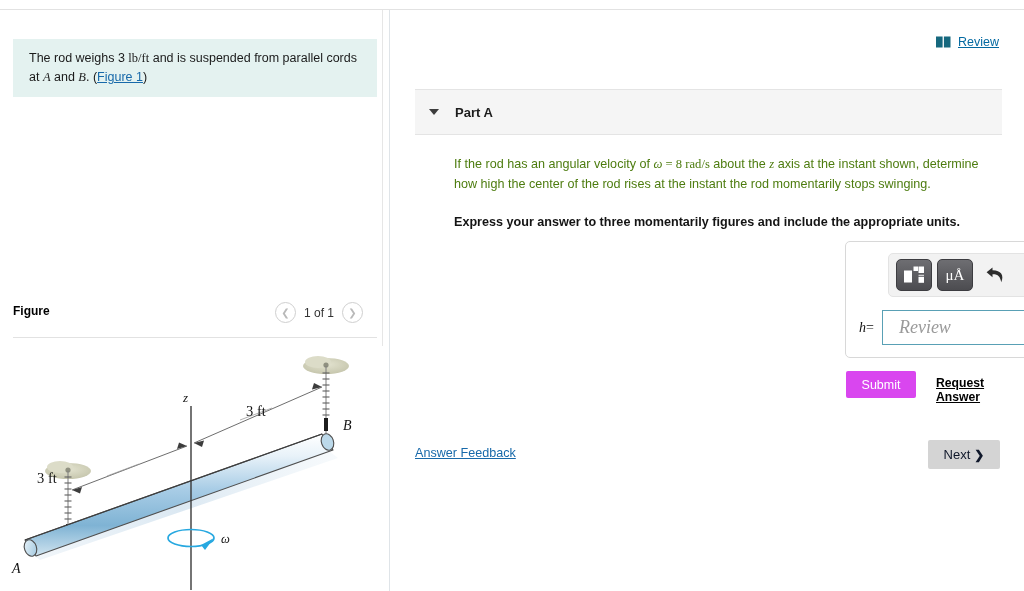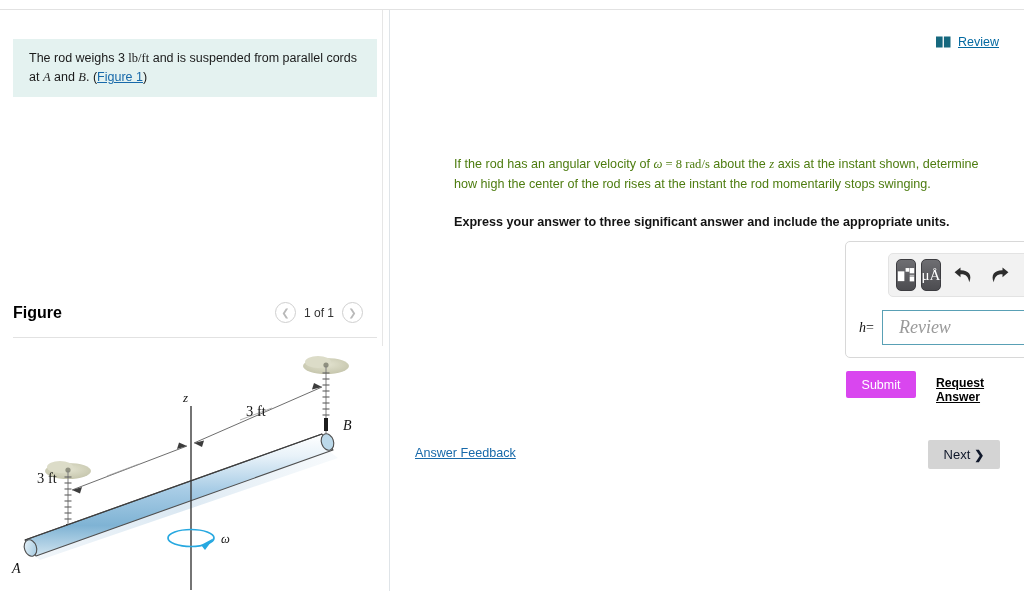--- a/index.html
+++ b/index.html
@@ -34,21 +34,21 @@
   .serif { font-family: "Liberation Serif", serif; }
   .mi { font-family: "Liberation Serif", serif; font-style: italic; }
   .unit { font-family: "Liberation Serif", serif; font-style: normal; }
   .figlink { color: #1769aa; text-decoration: underline; }
 
   .figure-head {
     position: absolute; left: 13px; top: 292px; width: 364px; height: 34px;
   }
   .figure-title {
     position: absolute; left: 0; top: 2px;
-    font-size: 16px; font-weight: bold; color: #000;
+    font-size: 12px; font-weight: bold; color: #000;
   }
   .pager { position: absolute; right: 14px; top: 0px; display: flex; align-items: center; gap: 8px; }
   .pg-btn {
     width: 21px; height: 21px; border-radius: 50%;
     border: 1px solid #cfcfcf; background: #fff;
     display: flex; align-items: center; justify-content: center;
     color: #b9b9b9; font-size: 10px; line-height: 1;
   }
   .pg-label { font-size: 12px; color: #333; }
   .figure-rule {
@@ -103,21 +103,21 @@
   .answer-box {
     position: absolute; left: 455px; top: 231px; width: 355px; height: 117px;
     border: 1px solid #d8d8d8; border-radius: 5px; background: #fff;
   }
   .tool-strip {
     position: absolute; left: 42px; top: 11px; width: 296px; height: 44px;
     background: #f2f2f2; border: 1px solid #e3e3e3; border-radius: 5px;
     display: flex; align-items: center; padding-left: 7px; gap: 2px;
   }
   .tool-dark {
-    width: 20px; height: 32px; border-radius: 5px;
+    width: 36px; height: 32px; border-radius: 5px;
     background: linear-gradient(#6e6e72, #4c4c50);
     border: 1px solid #3c3c40;
     display: flex; align-items: center; justify-content: center;
     margin-right: 3px;
   }
   .tool-dark.mu {
     color: #fff; font-family: "Liberation Serif", serif; font-size: 15px;
   }
   .tool-icn {
     width: 34px; height: 30px;
@@ -312,26 +312,30 @@
   <div class="right-panel">
 
     <a class="review-link" href="#">
       <svg class="book-icon" width="15" height="12" viewBox="0 0 15 12">
         <rect x="0" y="0.5" width="6.6" height="11" fill="#16687e"></rect>
         <rect x="7.9" y="0.5" width="6.6" height="11" fill="#16687e"></rect>
       </svg>
       <span class="review-text">Review</span>
     </a>
 
+    <div class="part-banner">
+      <div class="caret"></div>
+      <span class="part-label">Part A</span>
+    </div>
 
     <div class="question">
       <span>If the rod has an angular velocity of </span><span class="mi">ω</span><span class="serif"> = 8 </span><span class="unit">rad/s</span><span> about the </span><span class="mi">z</span><span> axis at the instant shown, determine how high the center of the rod rises at the instant the rod momentarily stops swinging.</span>
     </div>
 
-    <div class="instruction">Express your answer to three significant answer and include the appropriate units.</div>
+    <div class="instruction">Express your answer to three momentarily figures and include the appropriate units.</div>
 
     <div class="answer-box">
       <div class="tool-strip">
 
         <div class="tool-dark">
           <svg width="22" height="20" viewBox="0 0 22 20">
             <rect x="1" y="5.5" width="8" height="12" fill="#ffffff"></rect>
             <rect x="10.5" y="1.5" width="4.5" height="4.5" fill="#ffffff"></rect>
             <rect x="15.5" y="1.5" width="5.5" height="6.5" fill="#ffffff"></rect>
             <rect x="15.5" y="9.8" width="5.5" height="0.9" fill="#ffffff"></rect>

